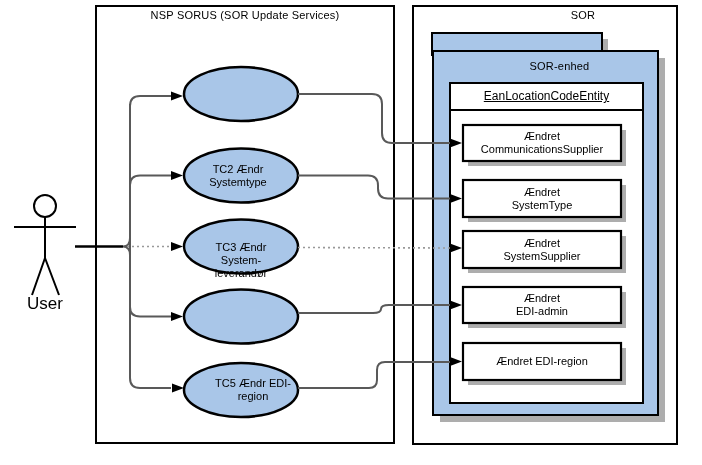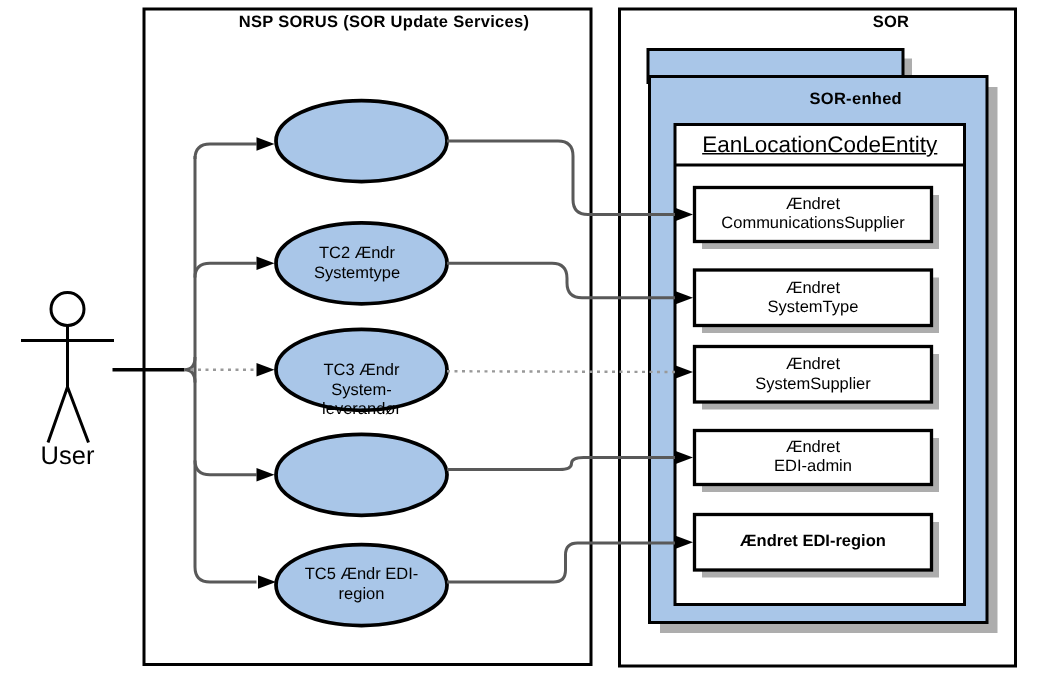--- a/index.html
+++ b/index.html
@@ -11,22 +11,22 @@
     --background:#ffffff;
     --text:#000000;
   }
   html,body{margin:0;padding:0;}
   body{background:var(--background);font-family:"Liberation Sans",sans-serif;}
   .canvas{position:relative;width:702px;height:465px;background:var(--background);overflow:hidden;}
   .canvas svg{position:absolute;left:0;top:0;}
   .lbl{position:absolute;display:flex;align-items:center;justify-content:center;
        text-align:center;white-space:pre-line;color:var(--text);
        font-size:11px;line-height:13px;pointer-events:none;}
-  .lbl.bold{font-weight:bold;letter-spacing:.2px;padding-left:11px;}
-  .lbl.underline{text-decoration:underline;font-size:15px;}
+  .lbl.bold{font-weight:normal;letter-spacing:.2px;}
+  .lbl.underline{text-decoration:underline;font-size:12px;}
   .shape{fill:var(--shape-fill);stroke:var(--shape-border);stroke-width:2.5;}
   .frame{fill:#ffffff;stroke:var(--shape-border);stroke-width:2;}
   .panel{fill:var(--shape-fill);stroke:var(--shape-border);stroke-width:2;}
   .whitebox{fill:#ffffff;stroke:var(--shape-border);stroke-width:2;}
   .evbox{fill:#ffffff;stroke:var(--shape-border);stroke-width:2.2;}
   .shadow{fill:var(--shadow);stroke:none;}
   .conn{stroke:var(--connector);stroke-width:2;fill:none;}
   .conn-user{stroke:var(--shape-border);stroke-width:2.4;fill:none;}
   .conn-faint{stroke:var(--connector-faint);stroke-width:1.6;fill:none;stroke-dasharray:2 3;}
   .arrow{fill:var(--shape-border);stroke:none;}
@@ -101,31 +101,31 @@
     <polygon class="arrow" points="462,361.5 450,357 450,366"></polygon>
   </svg>
 
   <div class="lbl bold" style="left:96px;top:7px;width:298px;height:17px;">NSP SORUS (SOR Update Services)</div>
 
   <div class="lbl" style="left:178px;top:155px;width:120px;height:41px;">TC2 Ændr
 Systemtype</div>
   <div class="lbl" style="left:181px;top:240px;width:120px;height:41px;">TC3 Ændr
 System-
 leverandør</div>
-  <div class="lbl" style="left:181px;top:370px;width:120px;height:40px;text-align:center;">TC5 Ændr EDI-
+  <div class="lbl" style="left:193px;top:370px;width:120px;height:40px;text-align:center;">TC5 Ændr EDI-
 region</div>
 
   <div class="lbl bold" style="left:413px;top:7px;width:264px;height:17px;margin-left:38px;">SOR</div>
   <div class="lbl bold" style="left:447px;top:53px;width:225px;height:26px;">SOR-enhed</div>
   <div class="lbl underline" style="left:450px;top:83px;width:193px;height:27px;">EanLocationCodeEntity</div>
 
   <div class="lbl" style="left:463px;top:125px;width:158px;height:36px;">Ændret
 CommunicationsSupplier</div>
   <div class="lbl" style="left:463px;top:180px;width:158px;height:37px;">Ændret
 SystemType</div>
   <div class="lbl" style="left:463px;top:231px;width:158px;height:37px;">Ændret
 SystemSupplier</div>
   <div class="lbl" style="left:463px;top:287px;width:158px;height:36px;">Ændret
 EDI-admin</div>
-  <div class="lbl" style="left:463px;top:343px;width:158px;height:37px;font-weight:bold;">Ændret EDI-region</div>
+  <div class="lbl" style="left:463px;top:343px;width:158px;height:37px;">Ændret EDI-region</div>
 
   <div class="lbl" style="left:15px;top:296px;width:60px;height:15px;font-size:17px;">User</div>
 </div>
 
 </body></html>

